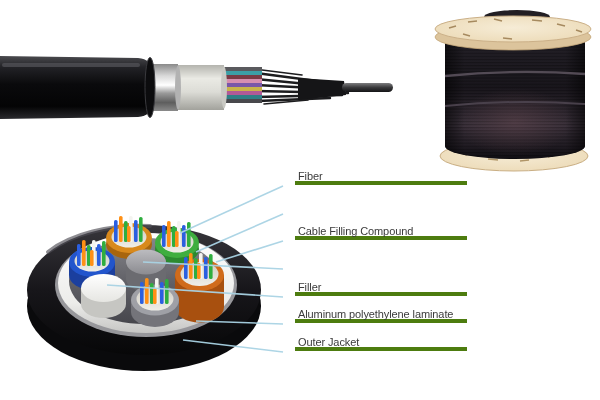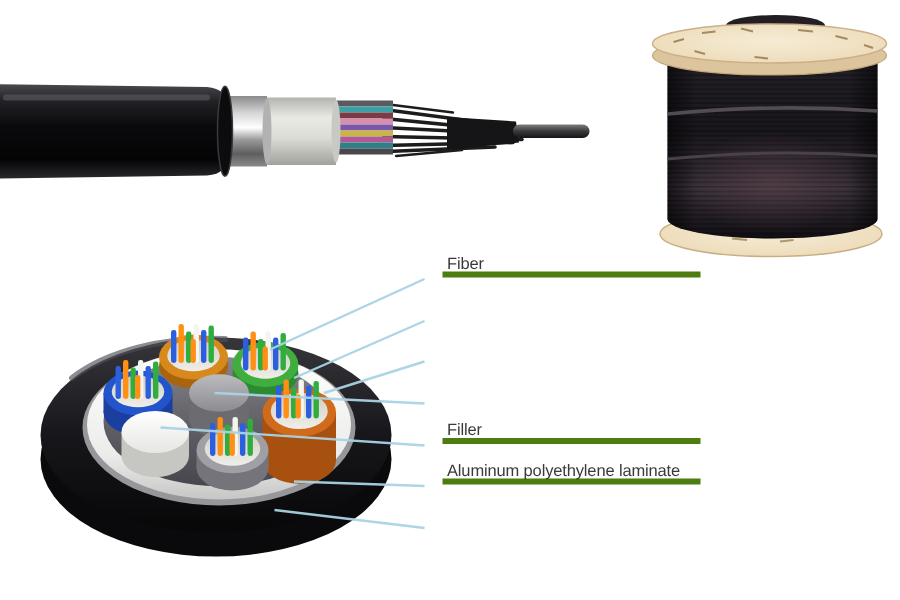--- a/index.html
+++ b/index.html
@@ -235,16 +235,18 @@
     <path d="M283,214 L196,252"></path>
     <path d="M283,241 L216,262"></path>
     <path d="M283,269 L143,262"></path>
     <path d="M283,297 L107,285"></path>
     <path d="M283,324 L196,321"></path>
     <path d="M283,352 L183,340"></path>
   </g>
 </svg>
 
 <div class="callout c1">Fiber</div>
+<div class="callout c3">Cable Filling Compound</div>
 <div class="callout c5">Filler</div>
 <div class="callout c6">Aluminum polyethylene laminate</div>
+<div class="callout c7">Outer Jacket</div>
 
 </div>
 
 </body></html>

